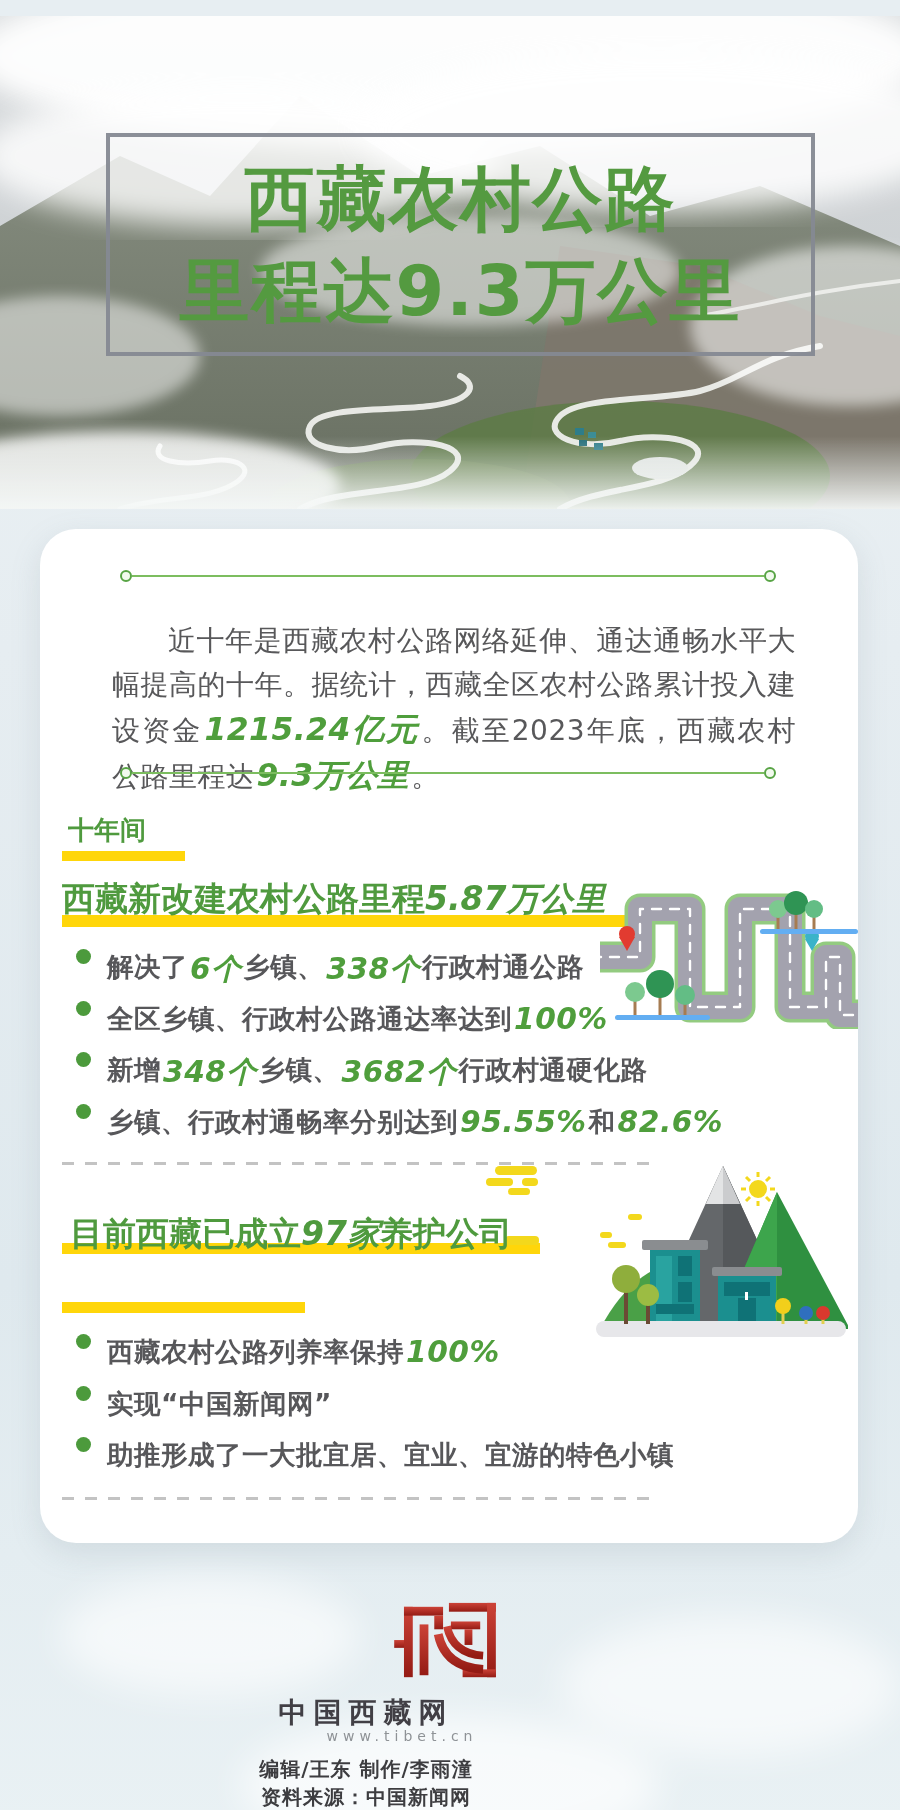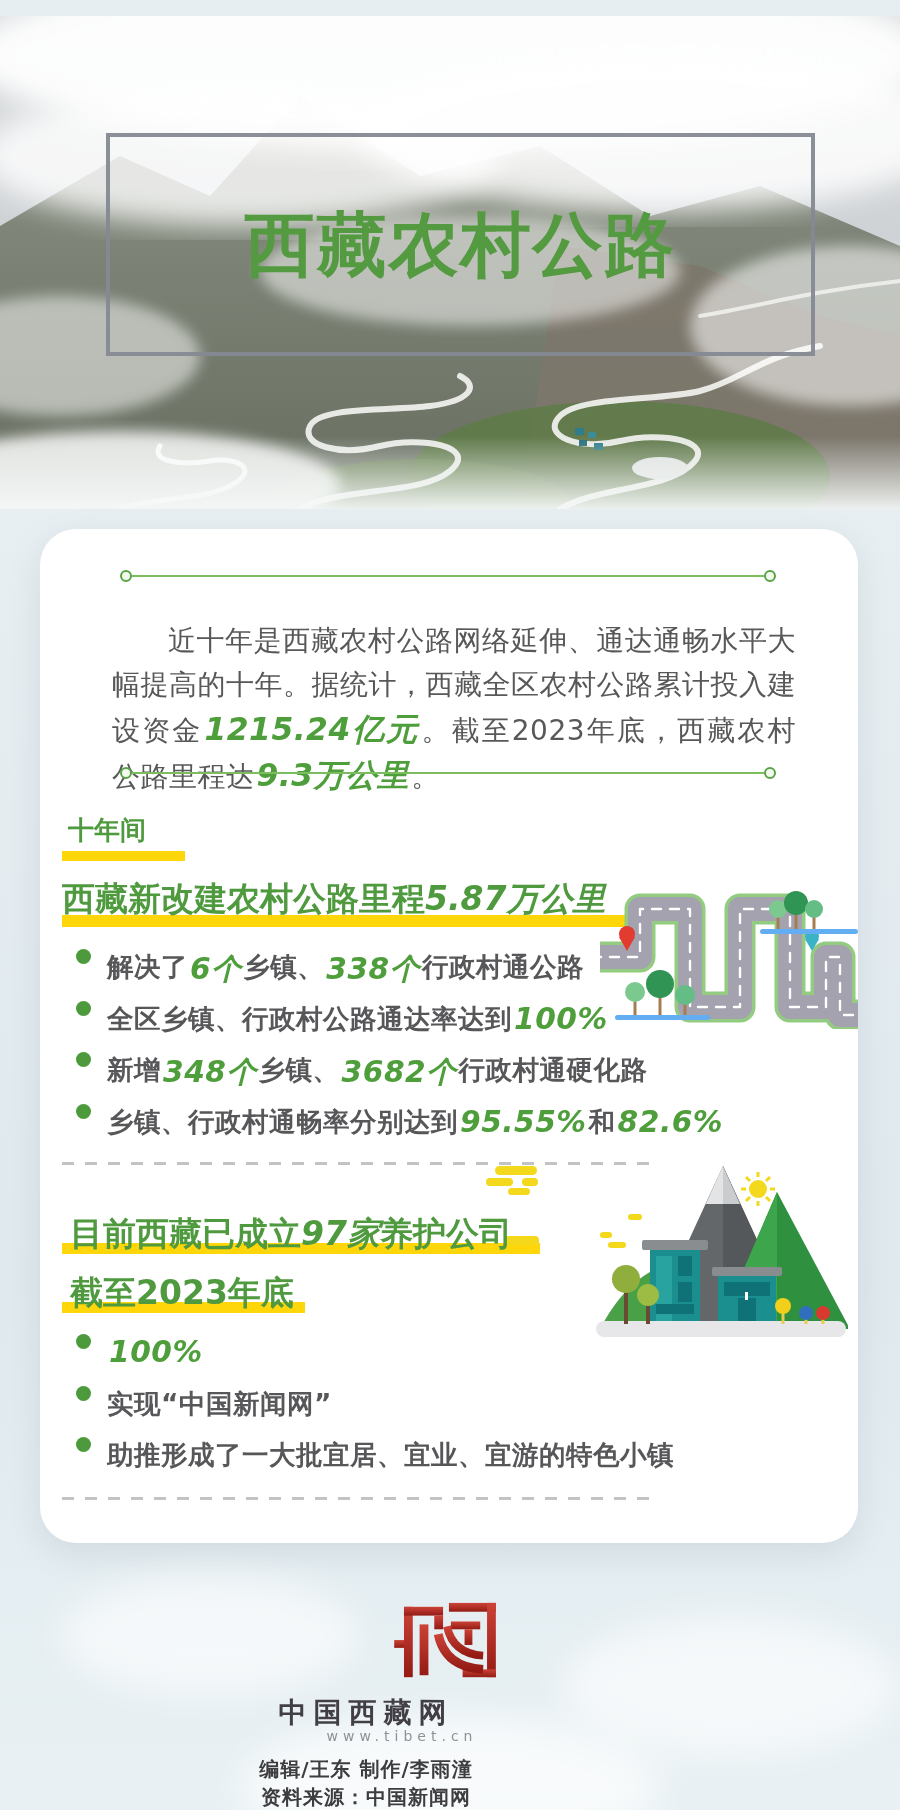--- a/index.html
+++ b/index.html
@@ -107,20 +107,21 @@
         <ellipse cx="660" cy="115" rx="300" ry="80" opacity=".85" filter="url(#blur1)"></ellipse>
         <ellipse cx="470" cy="255" rx="210" ry="55" opacity=".5" filter="url(#blur2)"></ellipse>
         <ellipse cx="850" cy="310" rx="160" ry="80" opacity=".55" filter="url(#blur2)"></ellipse>
         <ellipse cx="60" cy="340" rx="140" ry="60" opacity=".5" filter="url(#blur2)"></ellipse>
         <ellipse cx="120" cy="470" rx="220" ry="55" opacity=".8" filter="url(#blur2)"></ellipse>
       </g>
       <rect x="0" y="420" width="900" height="73" fill="url(#fogbottom)"></rect>
     </svg>
     <div class="title-box">
       <div class="title-line">西藏农村公路</div>
+      <div class="title-line">里程达9.3万公里</div>
     </div>
   </div>
 
   <div class="card">
 
     <div class="divider" style="left:80px;top:41px;width:656px;">
       <span class="ring"></span>
       <span class="line"></span>
       <span class="ring"></span>
     </div>
@@ -203,21 +204,20 @@
         <span class="num">95.55%</span>
         <span>和</span>
         <span class="num">82.6%</span>
       </div>
 
     <div class="dashed" style="top:633px;"></div>
 
     <div class="h-green" style="left:30px;top:683px;font-size:33px;"><span>目前西藏已成立</span><span style="font-style:italic;">97家</span><span>养护公司</span></div>
     <div class="ybar" style="left:22px;top:714px;width:478px;height:11px;"></div>
 
-    <div class="h-green" style="left:30px;top:742px;font-size:33px;">截至2023年底</div>
     <div class="ybar" style="left:22px;top:773px;width:243px;height:11px;"></div>
 
     <svg class="illus" style="left:438px;top:635px;" width="370" height="180" viewBox="0 0 370 180">
       <g fill="#f3d81c">
         <rect x="17" y="2" width="42" height="9" rx="4.5"></rect>
         <rect x="8" y="14" width="27" height="8" rx="4"></rect>
         <rect x="30" y="24" width="22" height="7" rx="3.5"></rect>
         <rect x="44" y="14" width="16" height="8" rx="4"></rect>
         <rect x="150" y="50" width="14" height="6" rx="3"></rect>
         <rect x="122" y="68" width="12" height="6" rx="3"></rect>
@@ -268,20 +268,21 @@
           <line x1="328" y1="155" x2="328" y2="160"></line>
           <line x1="345" y1="155" x2="345" y2="160"></line>
       </g>
       <circle cx="305" cy="142" r="8" fill="#f2cf1b"></circle>
       <circle cx="328" cy="149" r="7" fill="#2f6fbe"></circle>
       <circle cx="345" cy="149" r="7" fill="#d9392e"></circle>
     </svg>
 
     <div class="bullet" style="left:36px;top:805px;">
         <span class="dot"></span>
+        <span>西藏农村公路列养率保持</span>
         <span class="num">100%</span>
       </div>
 
     <div class="bullet" style="left:36px;top:857px;">
         <span class="dot"></span>
         <span>实现“中国新闻网”</span>
       </div>
 
     <div class="bullet" style="left:36px;top:908px;">
         <span class="dot"></span>

